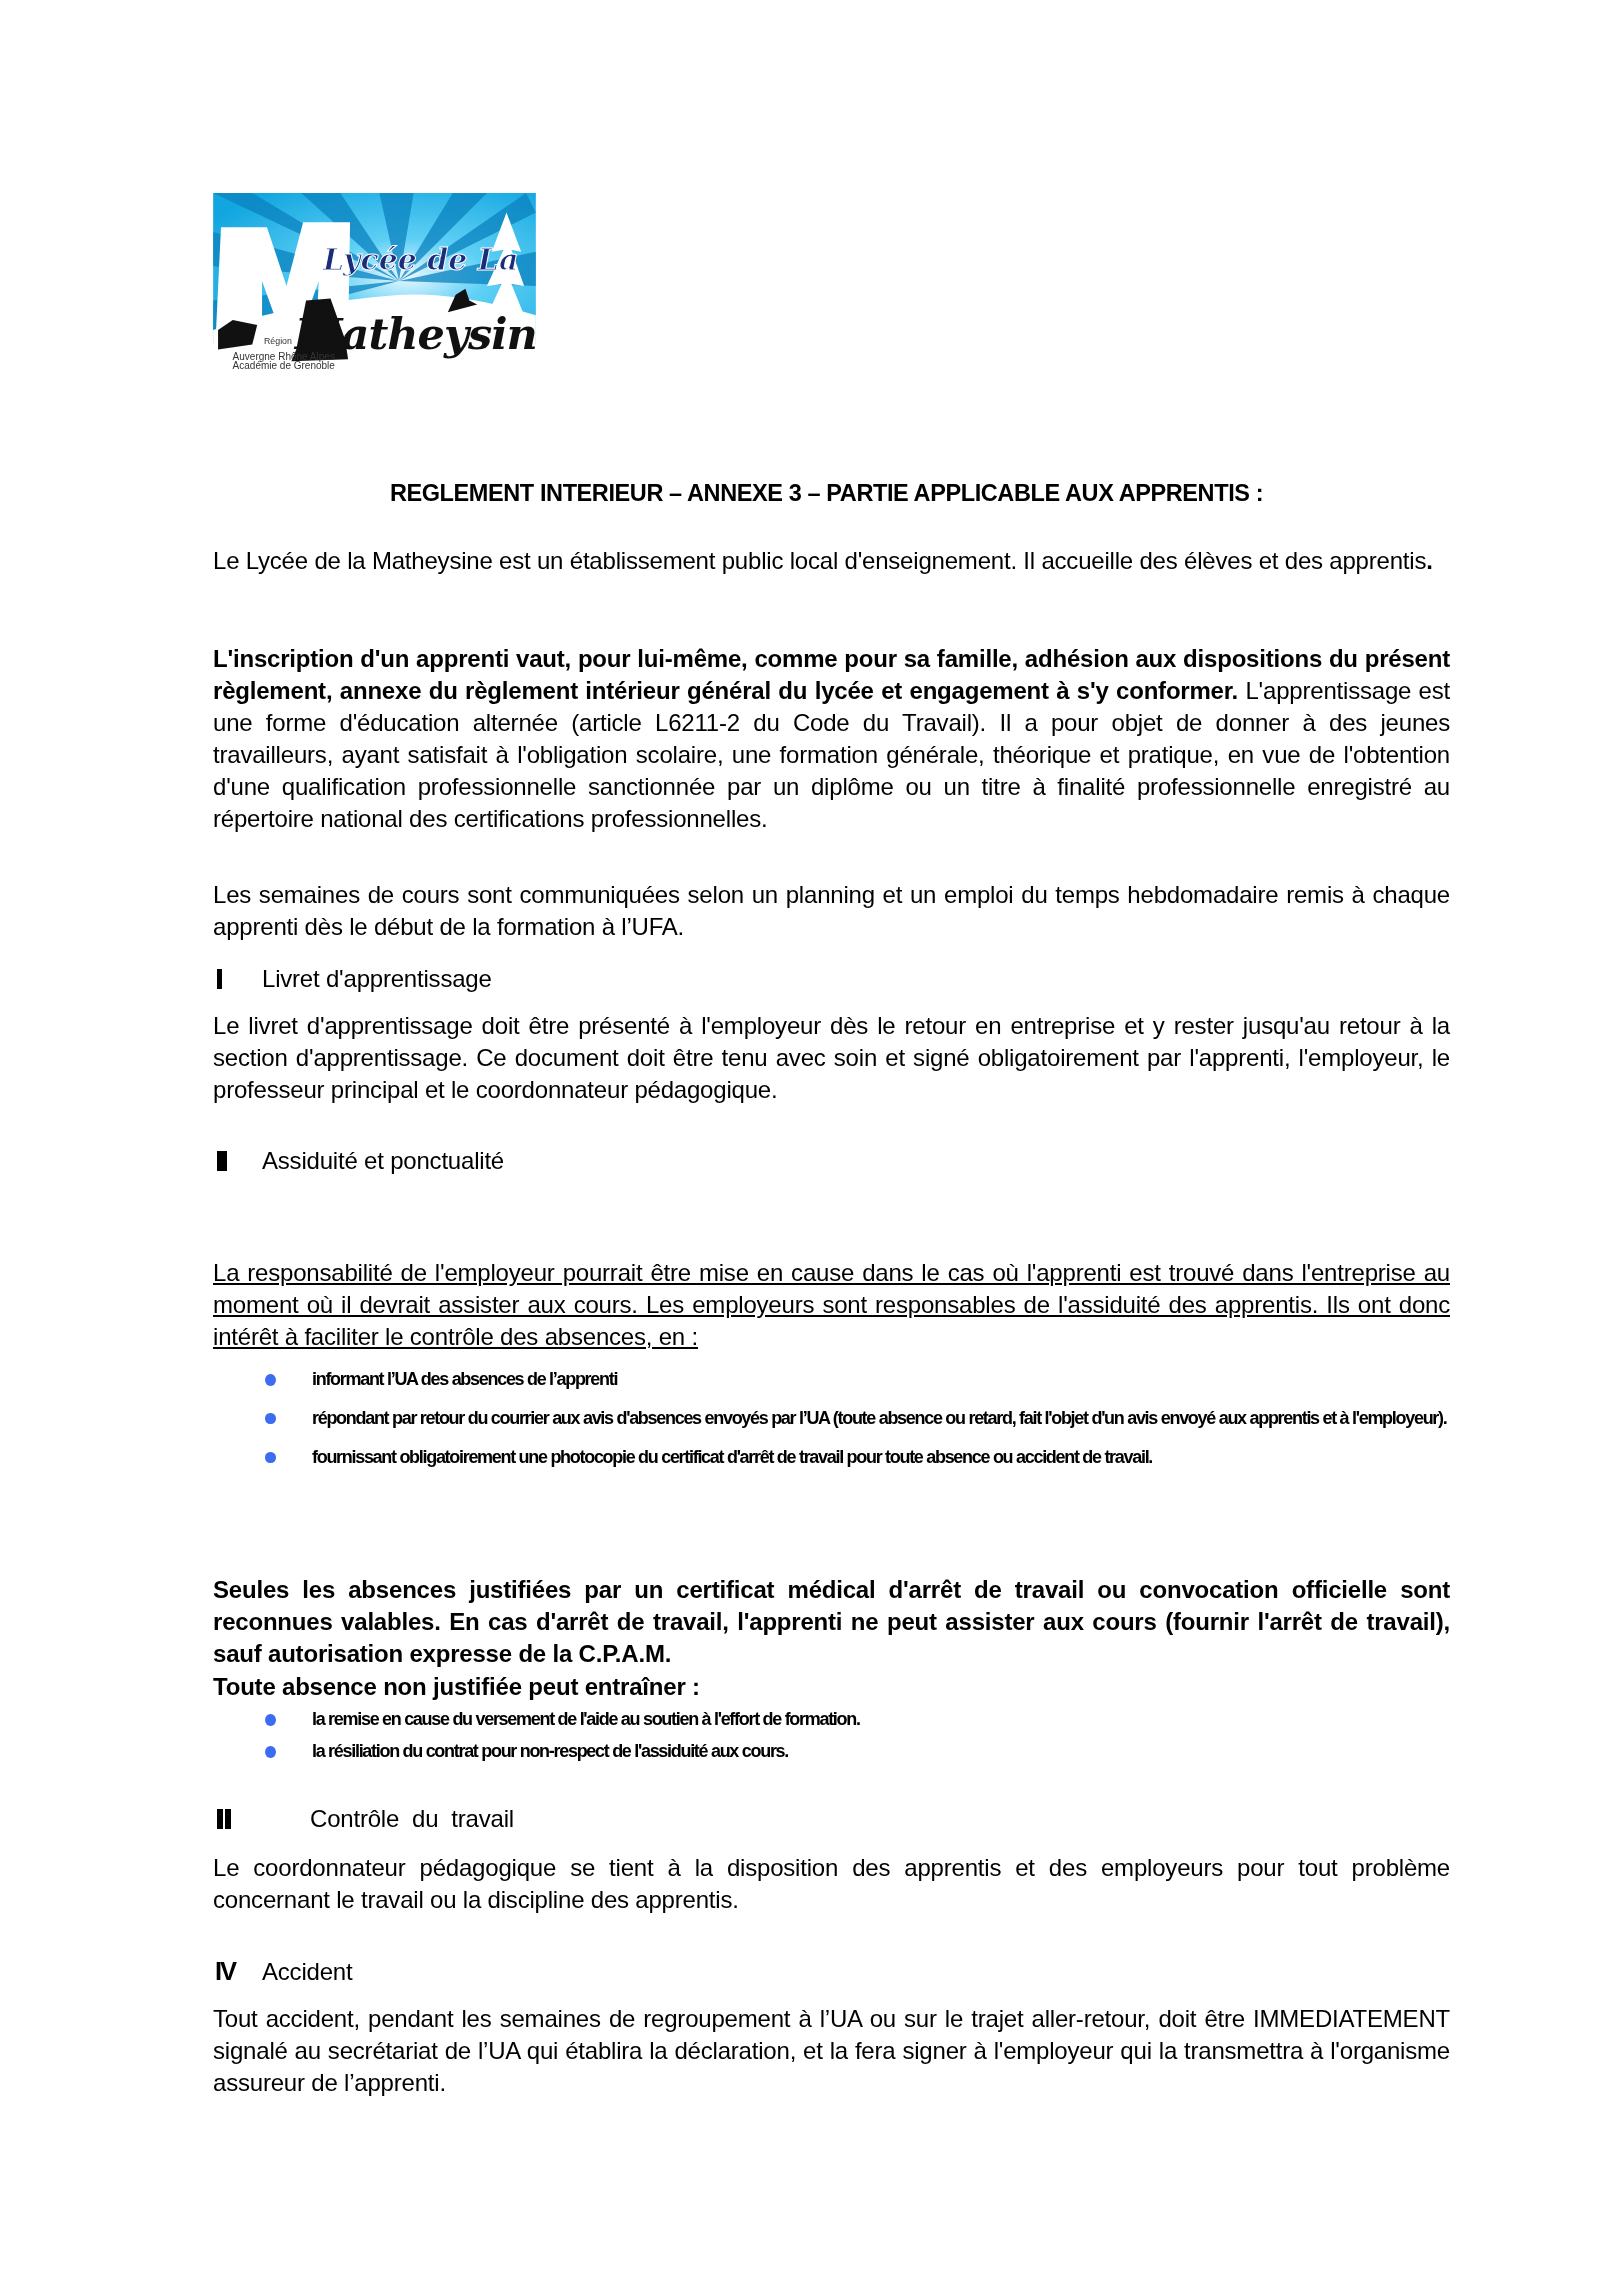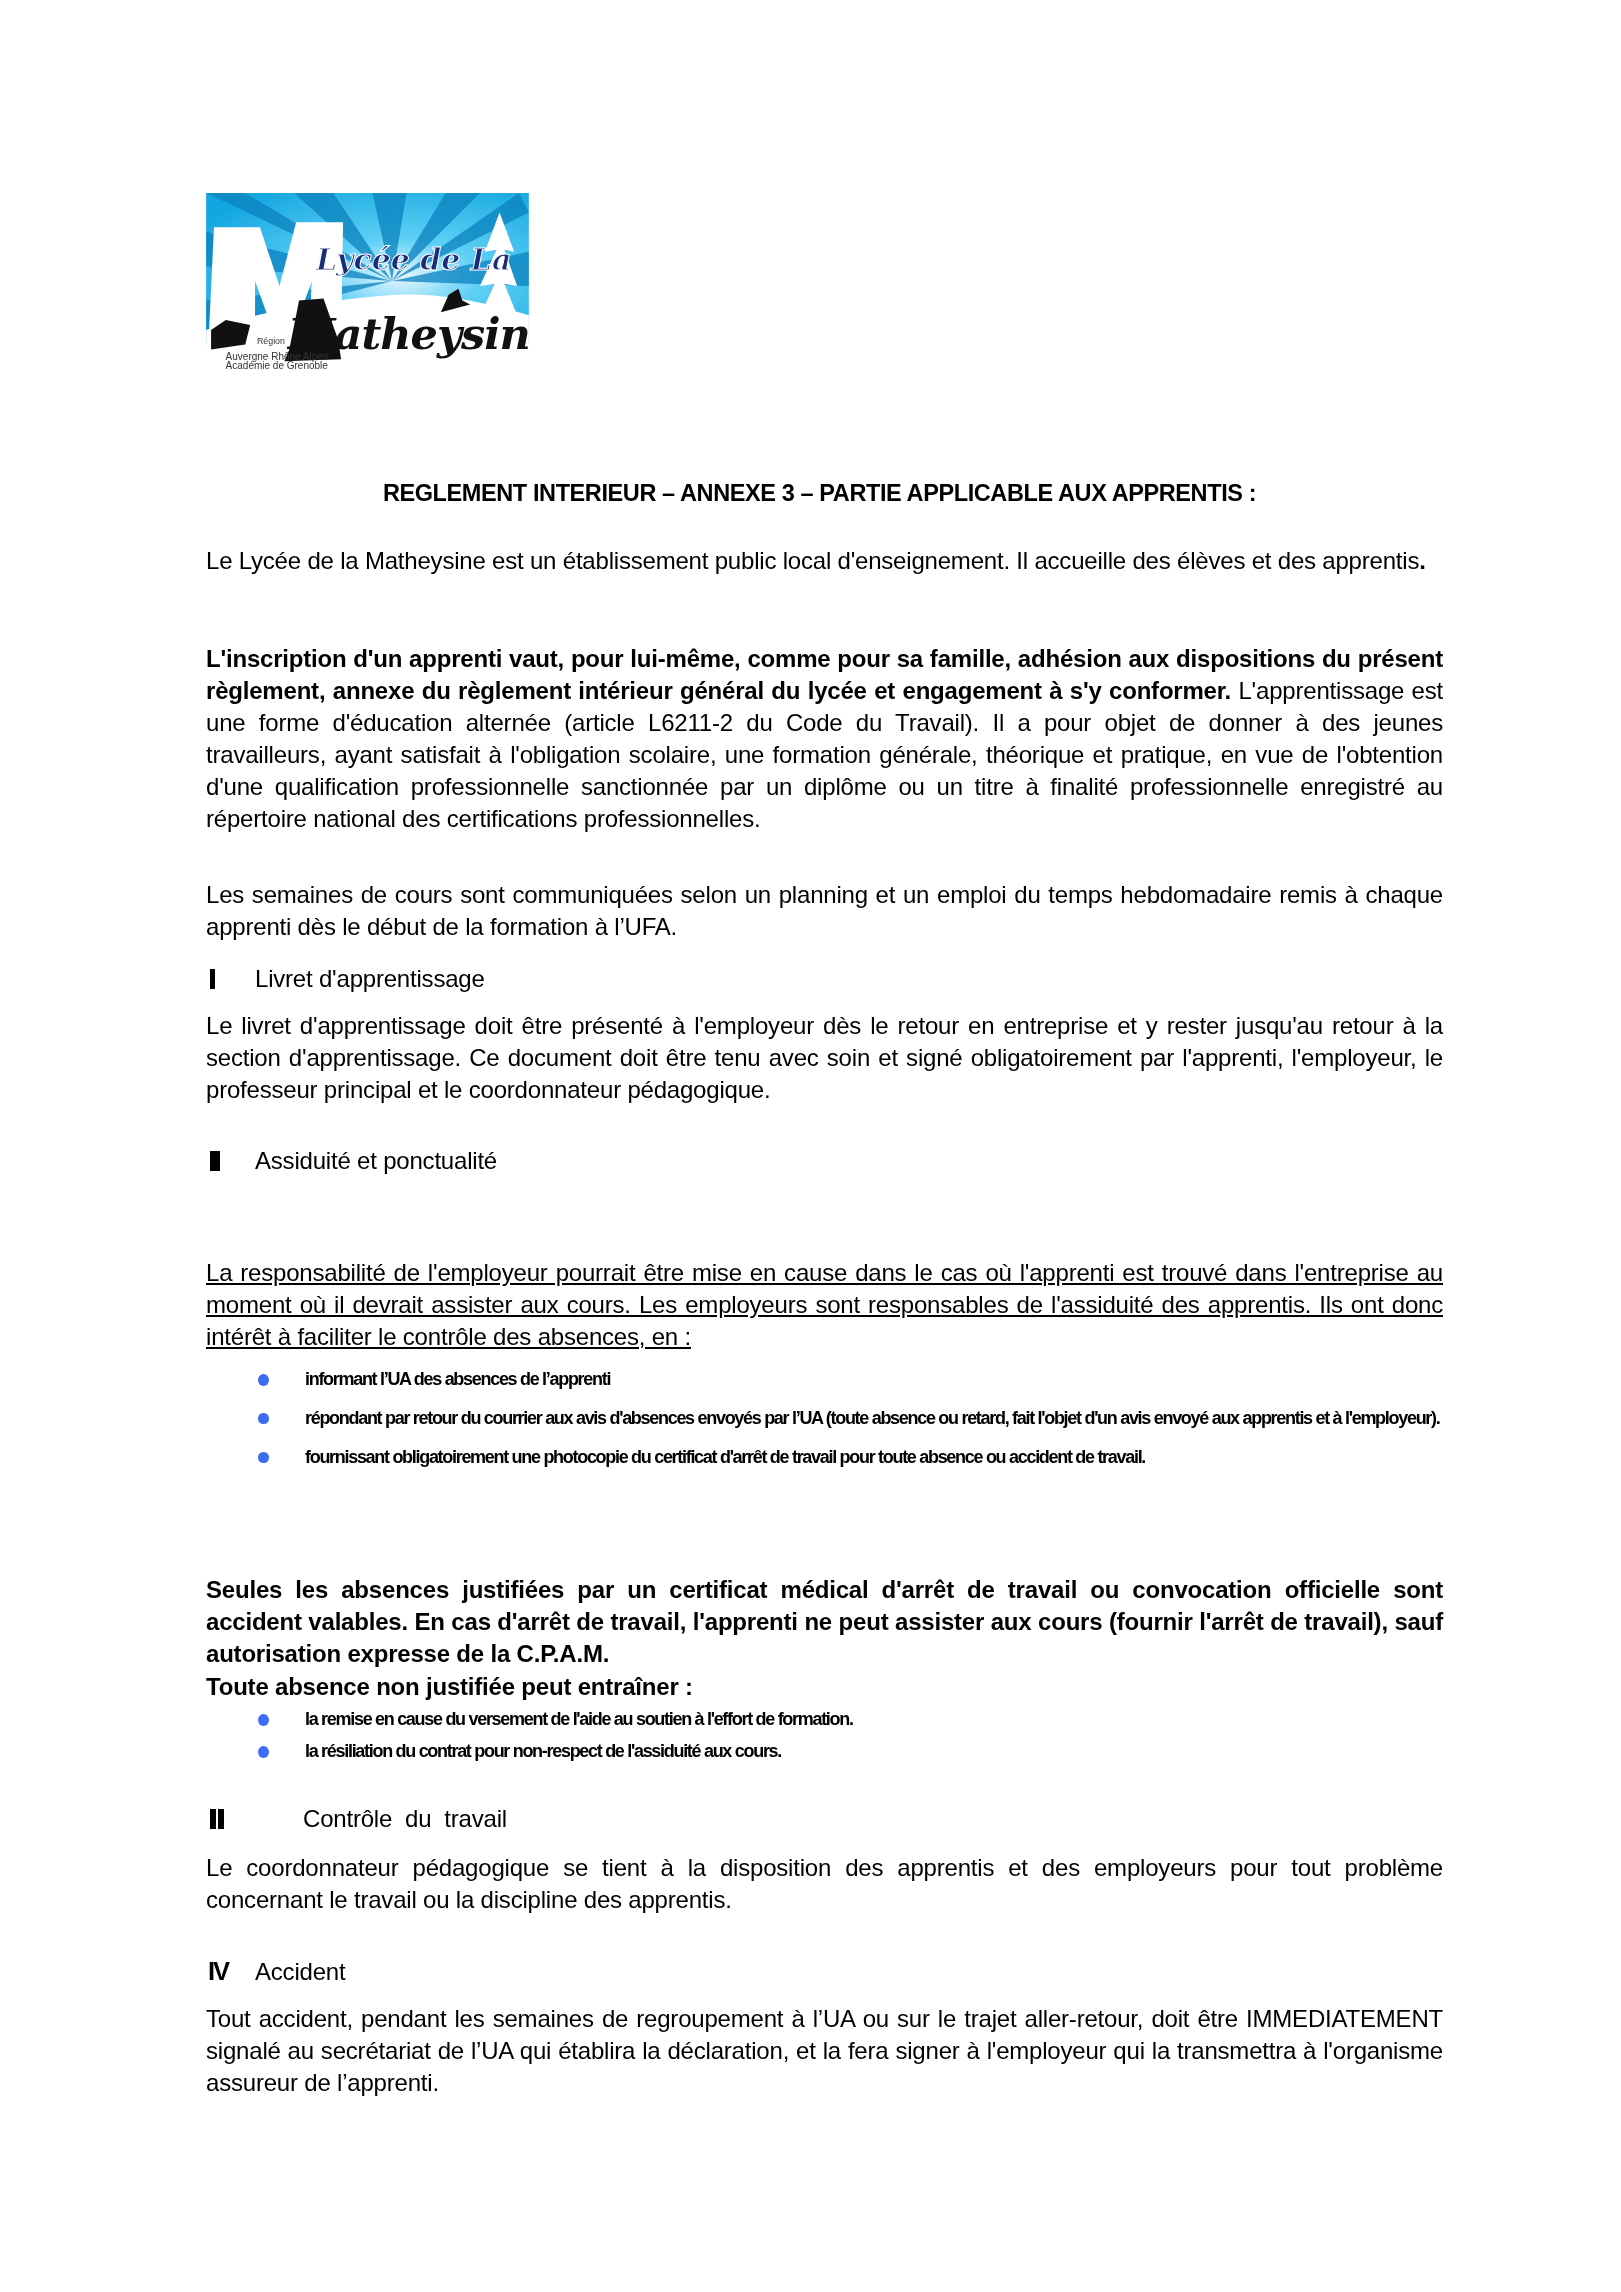--- a/index.html
+++ b/index.html
@@ -1,17 +1,17 @@
 <!DOCTYPE html>
 <html><head>
 <meta charset="utf-8">
 <style>
   html, body { margin: 0; padding: 0; background: #ffffff; }
   body { width: 1621px; height: 2293px; position: relative; overflow: hidden; color: #000; }
-  .page { position: absolute; left: 9px; top: 0; width: 1476px; height: 2293px; }
+  .page { position: absolute; left: 16px; top: 0; width: 1476px; height: 2293px; }
 
   
   .logo { position: absolute; left: 197px; top: 193px; width: 323px; height: 176px; overflow: hidden; }
   .logo svg { display: block; }
   .logo-l1 { position: absolute; left: 110px; top: 49px; font-family: "DejaVu Serif", serif; font-style: italic; font-size: 30px; color: #1a2d7a; -webkit-text-stroke: 1px #fff; font-weight: bold; letter-spacing: 0px; }
   .logo-l2 { position: absolute; left: 82px; top: 116px; font-family: "DejaVu Serif", serif; font-style: italic; font-size: 43px; color: #111; font-weight: bold; letter-spacing: -1px; }
   .logo-l3 { position: absolute; left: 51px; top: 143px; font-family: "Liberation Sans", sans-serif; font-size: 8.8px; color: #333; }
   .logo-l4 { position: absolute; left: 19.6px; top: 160px; font-family: "Liberation Sans", sans-serif; font-size: 10px; color: #333; line-height: 8.8px; }
 
   .title { position: absolute; left: 0; width: 1621px; top: 480px; text-align: center; font-family: "Liberation Sans", sans-serif; font-weight: bold; font-size: 23.5px; letter-spacing: -0.4px; }
@@ -97,21 +97,21 @@
     <span class="heading-label">Assiduité et ponctualité</span>
   </div>
   <p class="text" style="top:1257px;margin:0;text-decoration:underline;">La responsabilité de l'employeur pourrait être mise en cause dans le cas où l'apprenti est trouvé dans l'entreprise au moment où il devrait assister aux cours. Les employeurs sont responsables de l'assiduité des apprentis. Ils ont donc intérêt à faciliter le contrôle des absences, en :</p>
 
   <ul class="bullets" style="top:1363px;">
     <li style="margin-bottom:6.9px;"><span class="dot"></span><span>informant l’UA des absences de l’apprenti</span></li>
     <li style="margin-bottom:6.9px;"><span class="dot"></span><span>répondant par retour du courrier aux avis d'absences envoyés par l’UA (toute absence ou retard, fait l'objet d'un avis envoyé aux apprentis et à l'employeur).</span></li>
     <li><span class="dot"></span><span>fournissant obligatoirement une photocopie du certificat d'arrêt de travail pour toute absence ou accident de travail.</span></li>
   </ul>
 
-  <p class="text" style="top:1574px;margin:0;font-weight:bold;">Seules les absences justifiées par un certificat médical d'arrêt de travail ou convocation officielle sont accident valables. En cas d'arrêt de travail, l'apprenti ne peut assister aux cours (fournir l'arrêt de travail), sauf autorisation expresse de la C.P.A.M.</p>
+  <p class="text" style="top:1574px;margin:0;font-weight:bold;">Seules les absences justifiées par un certificat médical d'arrêt de travail ou convocation officielle sont reconnues valables. En cas d'arrêt de travail, l'apprenti ne peut assister aux cours (fournir l'arrêt de travail), sauf autorisation expresse de la C.P.A.M.</p>
   <p class="text" style="top:1671px;margin:0;font-weight:bold;">Toute absence non justifiée peut entraîner :</p>
 
   <ul class="bullets" style="top:1703px;">
     <li><span class="dot"></span><span>la remise en cause du versement de l'aide au soutien à l'effort de formation.</span></li>
     <li><span class="dot"></span><span>la résiliation du contrat pour non-respect de l'assiduité aux cours.</span></li>
   </ul>
 
   <div class="heading" style="top:1803px;gap:48px;">
     <span class="marker">
         <span style="left:3.9px;width:5.9px;"></span>

